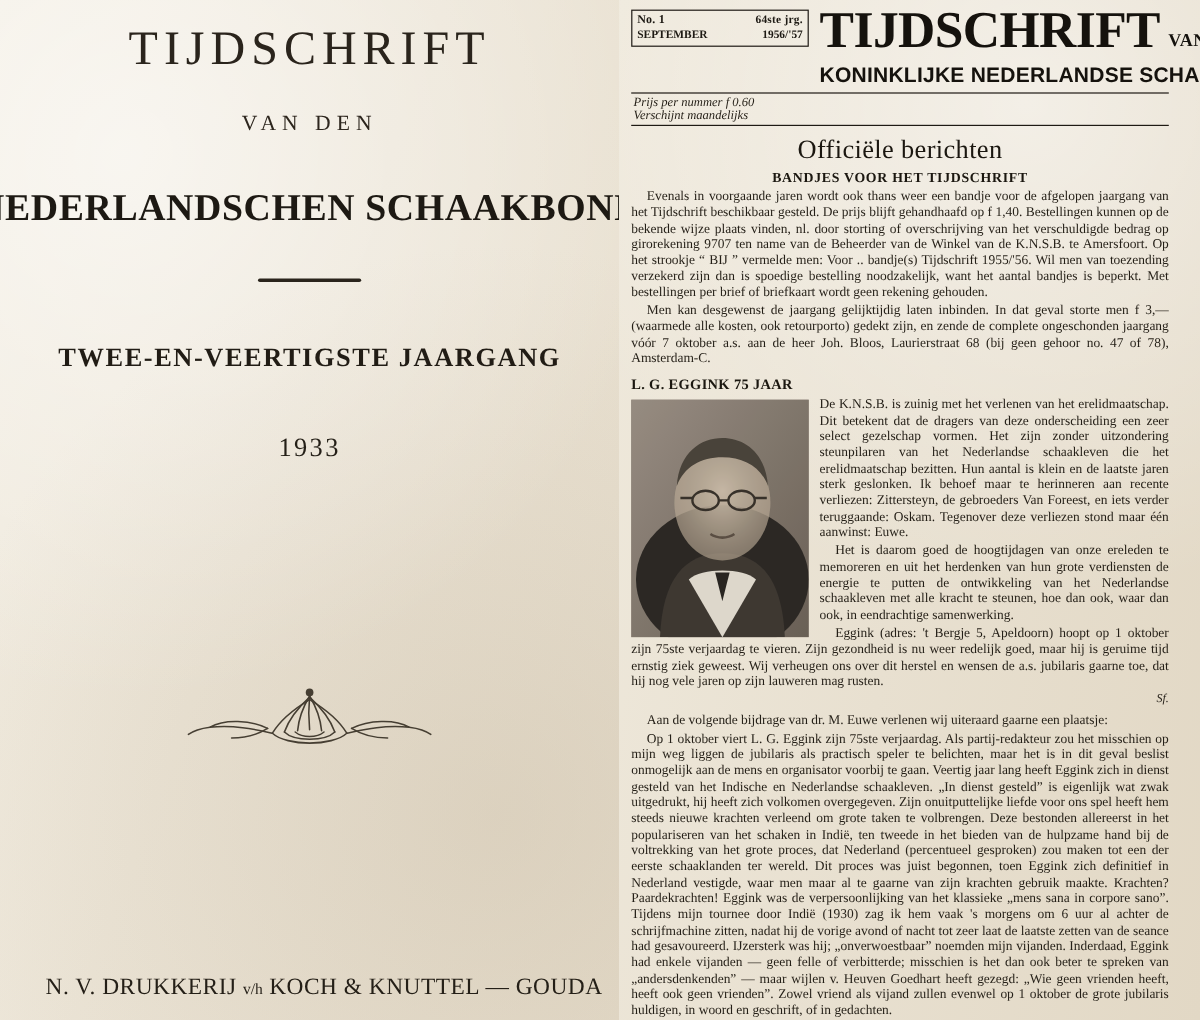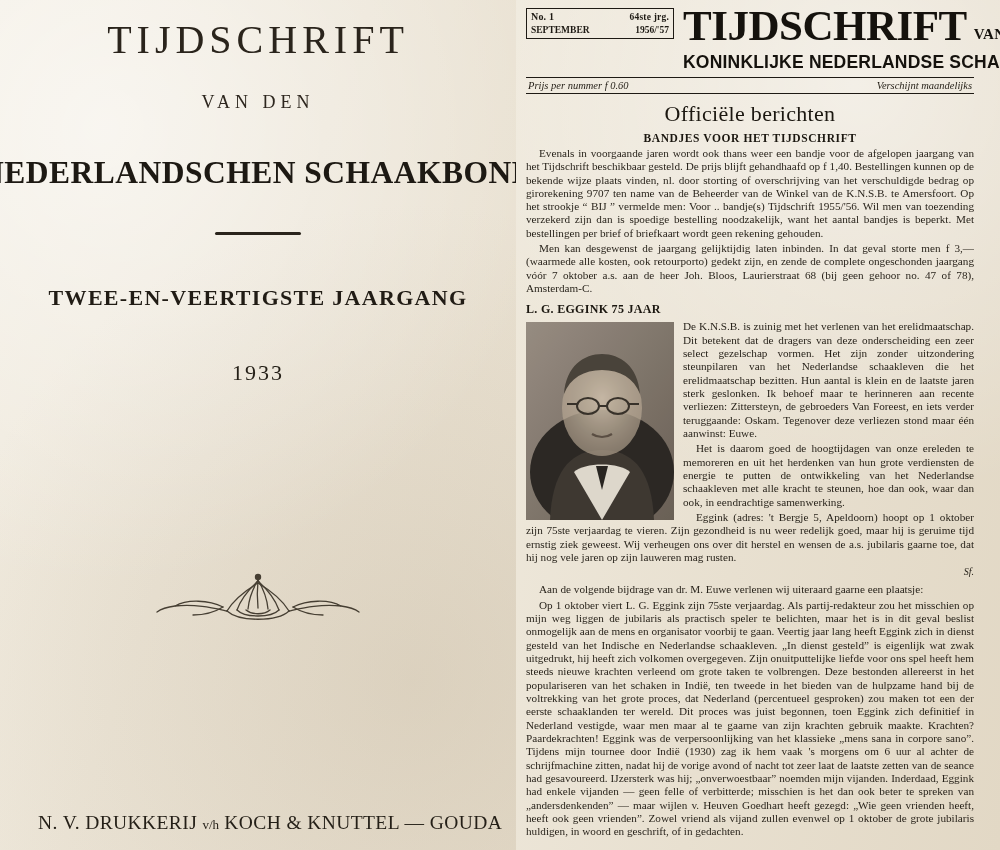--- a/index.html
+++ b/index.html
@@ -188,20 +188,21 @@
     border-top: 1.6px solid #1e1a14;
   }
   .price-row {
     display: flex;
     justify-content: space-between;
     align-items: baseline;
     font-size: 10.5px;
     font-style: italic;
     padding: 2px 2px 0 2px;
     color: #231e16;
+    flex-direction: column;
   }
   .price-rule {
     border-top: 1.3px solid #1e1a14;
     margin-top: 2px;
   }
 
   .section-head {
     text-align: center;
     font-size: 22px;
     margin-top: 7px;

